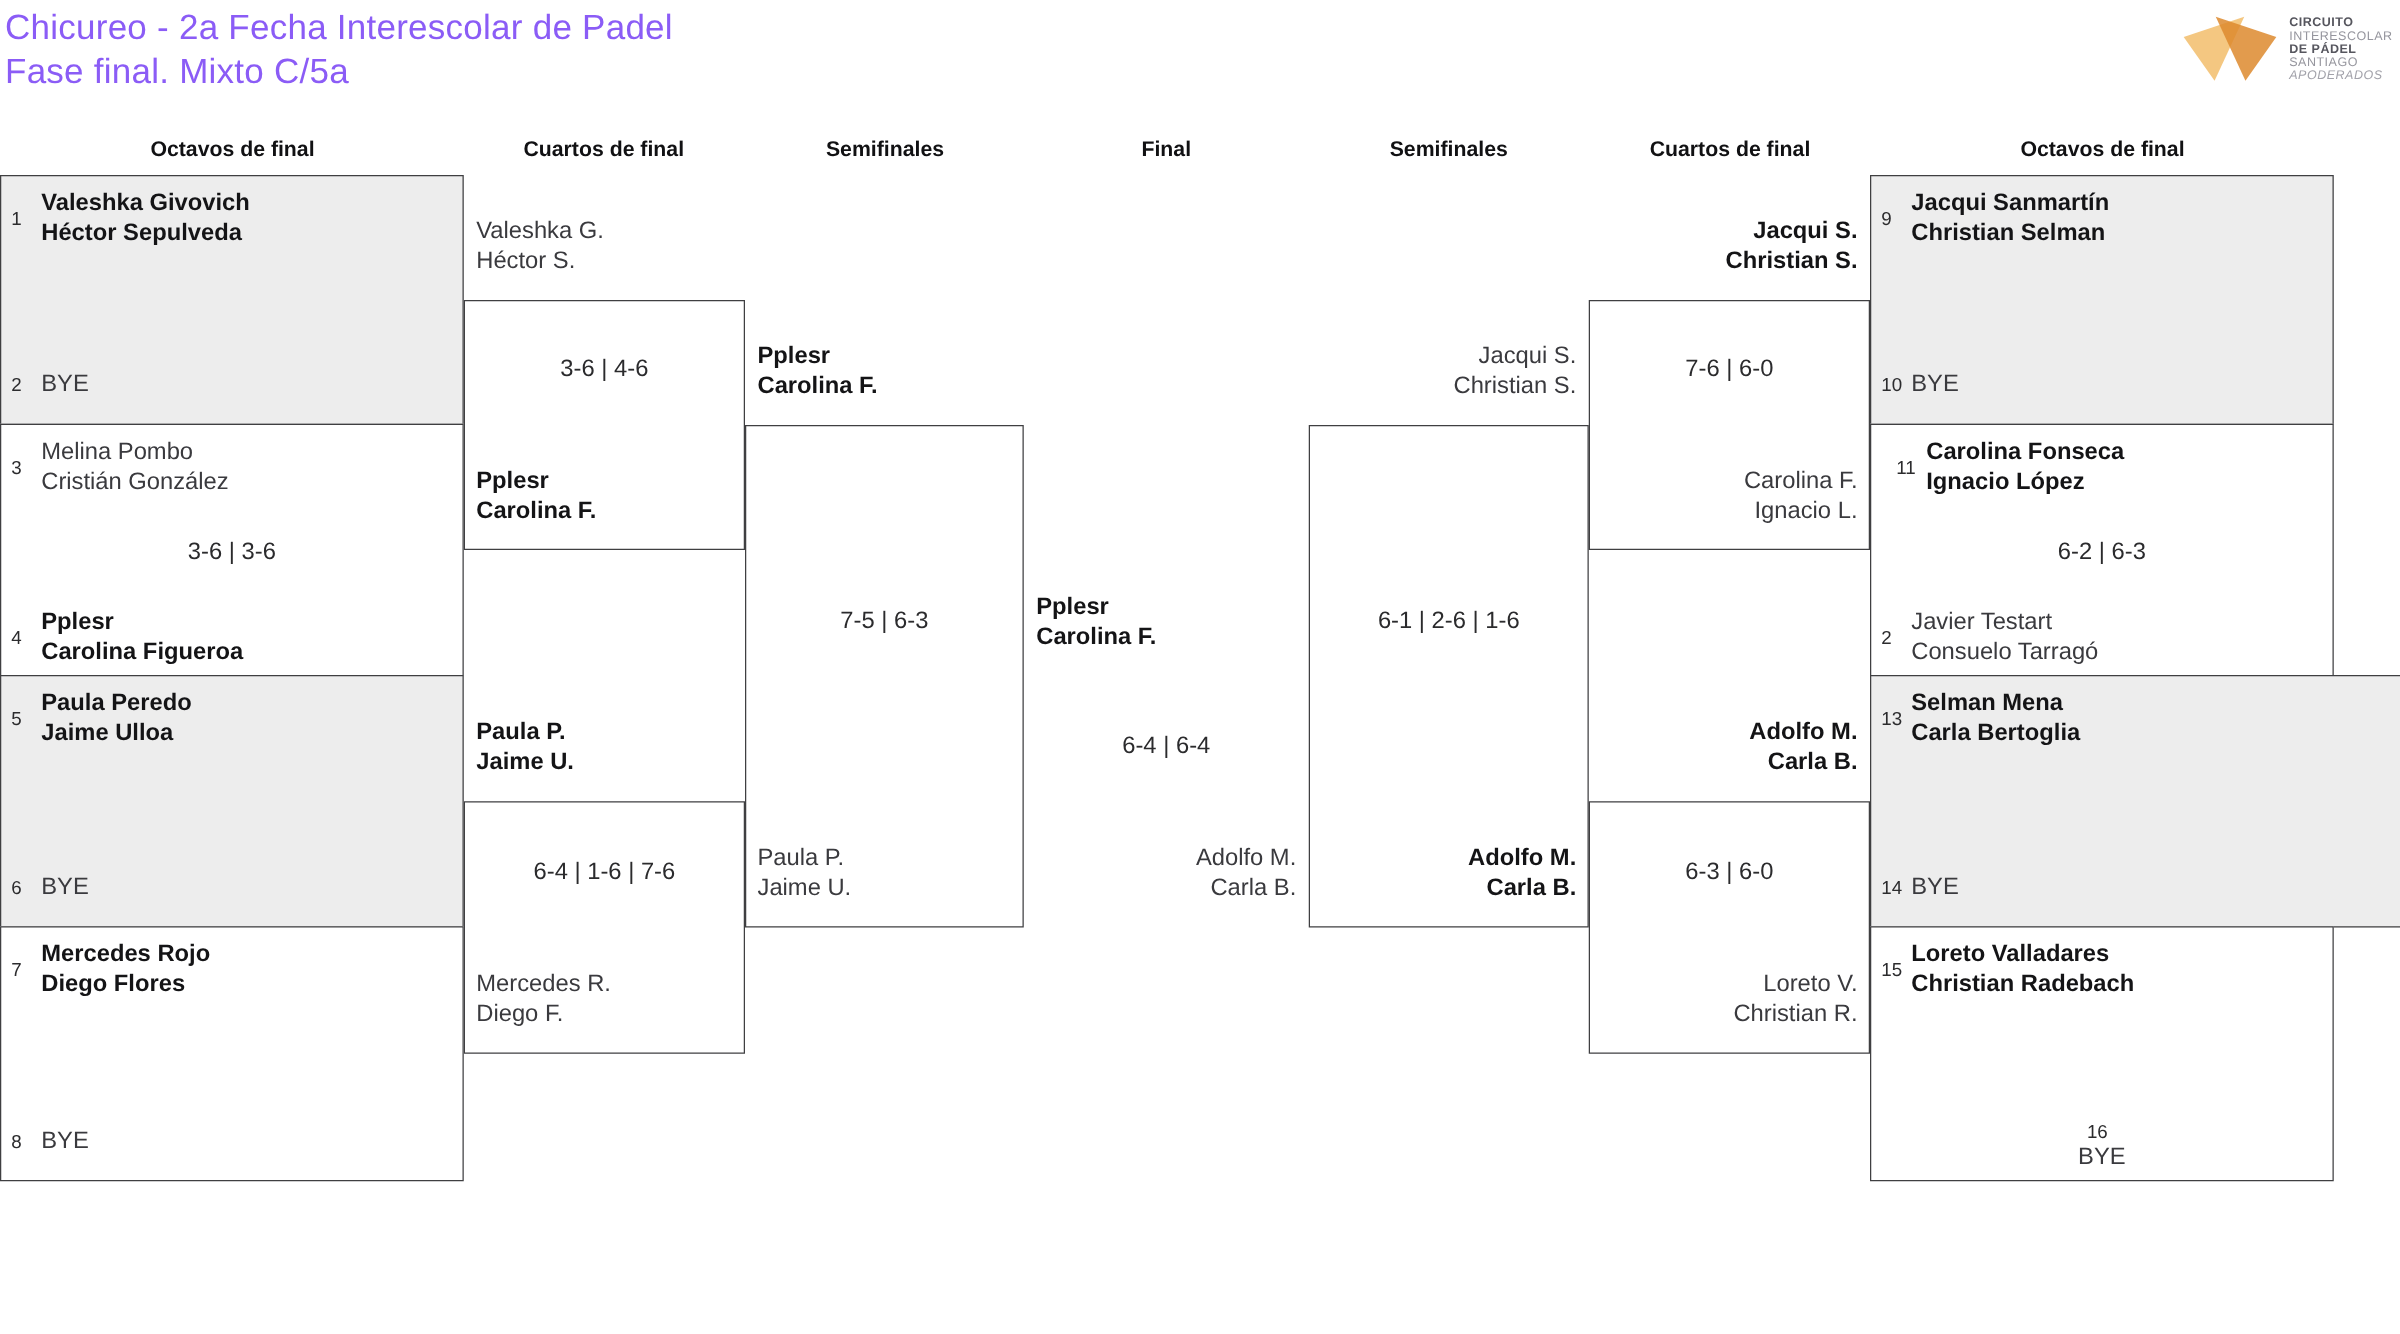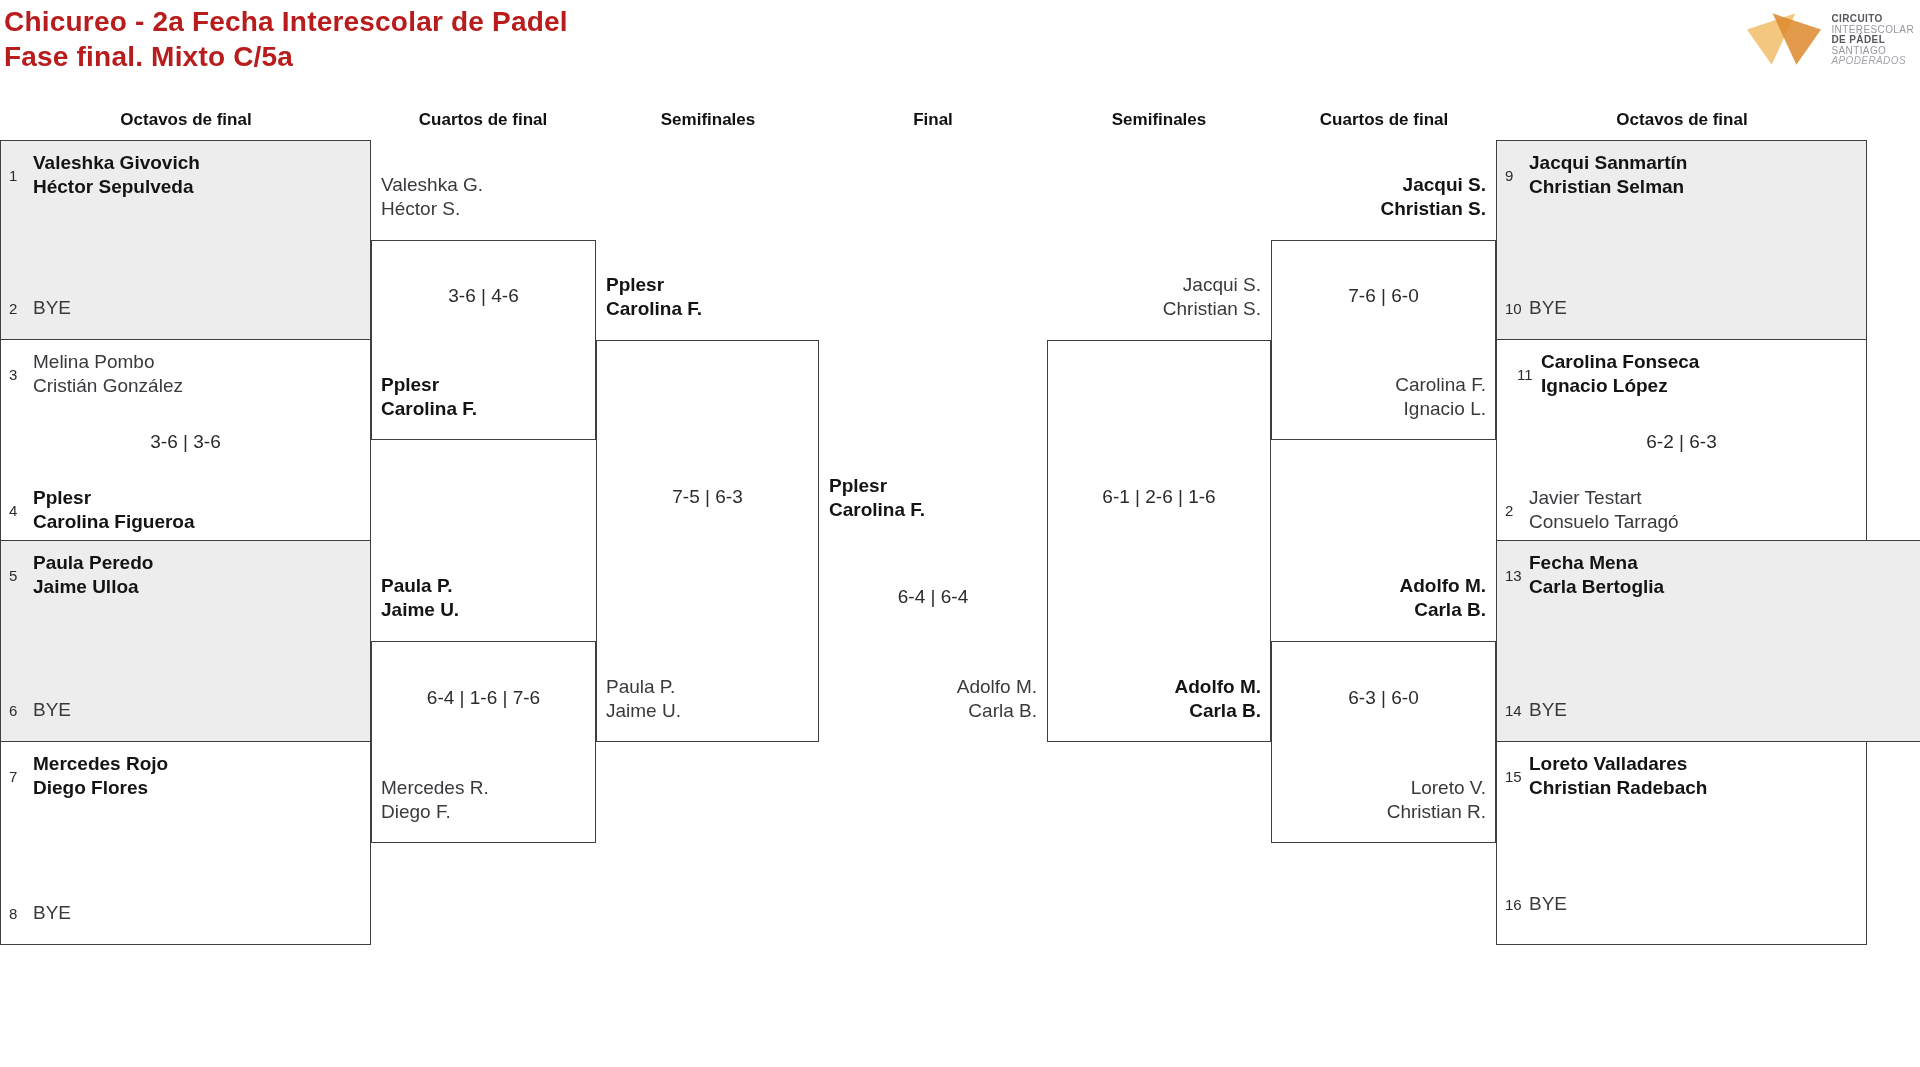--- a/index.html
+++ b/index.html
@@ -1,21 +1,21 @@
 <!DOCTYPE html>
 <html><head>
 <meta charset="utf-8">
 <style>
   html,body{margin:0;padding:0;background:#ffffff;}
   .page{position:relative;width:1920px;height:1067px;background:#ffffff;overflow:hidden;
         font-family:"Liberation Sans",sans-serif;color:#1c1c1e;}
 
   
-  .title{position:absolute;left:4px;top:4px;font-size:28px;line-height:35px;font-weight:700;
-         color:#b91c1c;letter-spacing:.2px;}
+  .title{position:absolute;left:4px;top:4px;font-size:28px;line-height:35px;font-weight:400;
+         color:#8b5cf6;letter-spacing:.2px;}
 
   
   .logo{position:absolute;top:10px;right:6px;display:flex;gap:9px;align-items:flex-start;}
   .logo svg{width:76px;height:58px;flex:none;}
   .logo-text{padding-top:4px;}
   .logo-text div{font-size:10px;line-height:10.5px;letter-spacing:.4px;white-space:nowrap;}
   .lt-bold{font-weight:700;color:#56565e;}
   .lt-light{color:#96969e;}
   .lt-italic{font-style:italic;color:#a2a2aa;}
 
@@ -169,40 +169,40 @@
             <div>Javier Testart</div>
             <div>Consuelo Tarragó</div>
           </div>
         </div>
         <div class="score" style="left: 0px; width: 100%; top: 91px;">6-2 | 6-3</div>
       </div>
       <div class="box shaded" style="left: 1496px; top: 540px; width: 432px; height: 202px;">
         <div class="slot" style="top: 10px;">
           <div class="seed">13</div>
           <div class="names n-win">
-            <div>Fecha Mena</div>
+            <div>Selman Mena</div>
             <div>Carla Bertoglia</div>
           </div>
         </div>
         <div class="slot" style="bottom: 19px;">
           <div class="seed">14</div>
           <div class="names n-reg">
             <div>BYE</div>
           </div>
         </div>
       </div>
       <div class="box" style="left: 1496px; top: 741px; width: 371px; height: 204px; padding-left: 28px;">
         <div class="slot" style="top: 10px;">
           <div class="seed">15</div>
           <div class="names n-win">
             <div>Loreto Valladares</div>
             <div>Christian Radebach</div>
           </div>
         </div>
-        <div class="slot" style="bottom: 28px;">
+        <div class="slot" style="bottom: 6px; flex-direction: column;">
           <div class="seed">16</div>
           <div class="names n-reg">
             <div>BYE</div>
           </div>
         </div>
       </div>
       <div class="entry" style="left: 381px; top: 172.5px;">
         <div class="names n-reg">
           <div>Valeshka G.</div>
           <div>Héctor S.</div>

